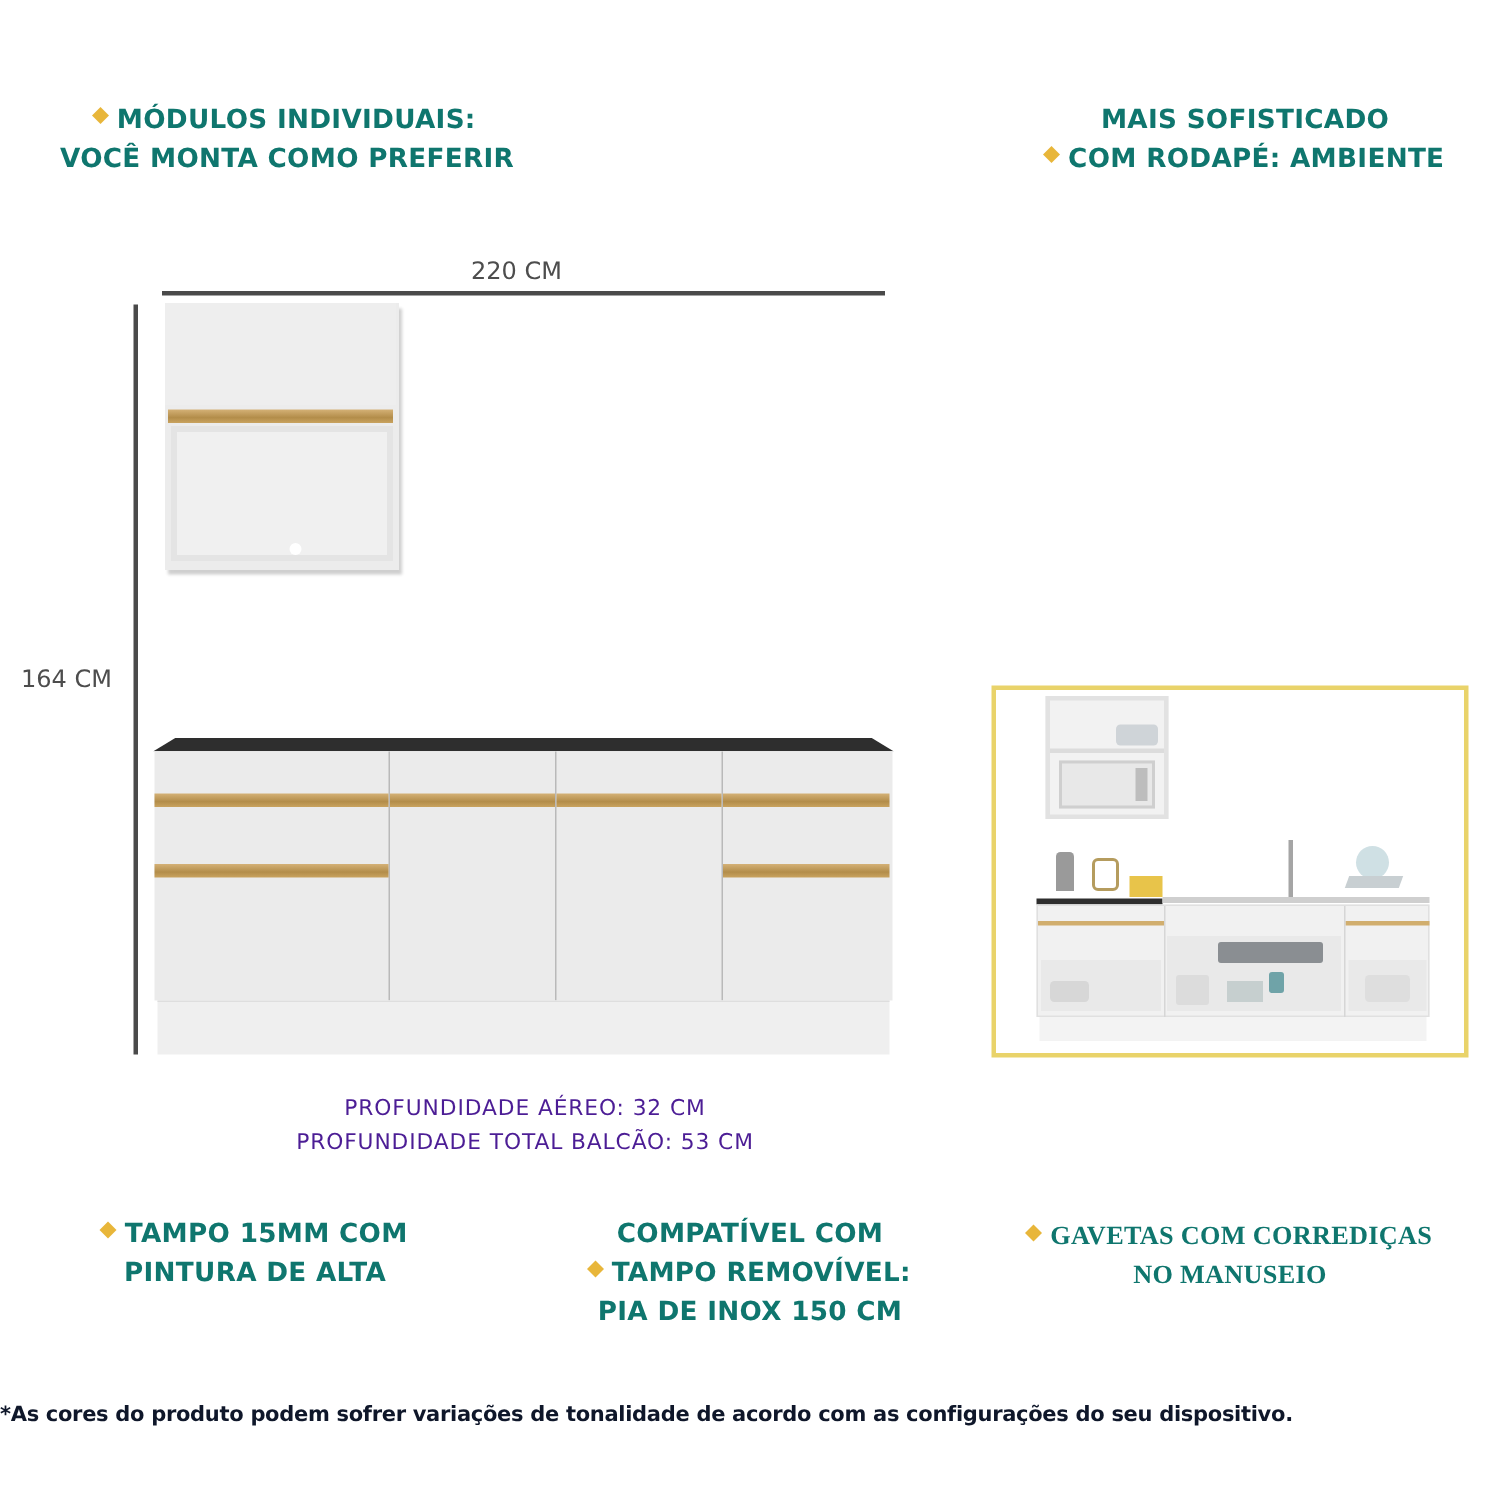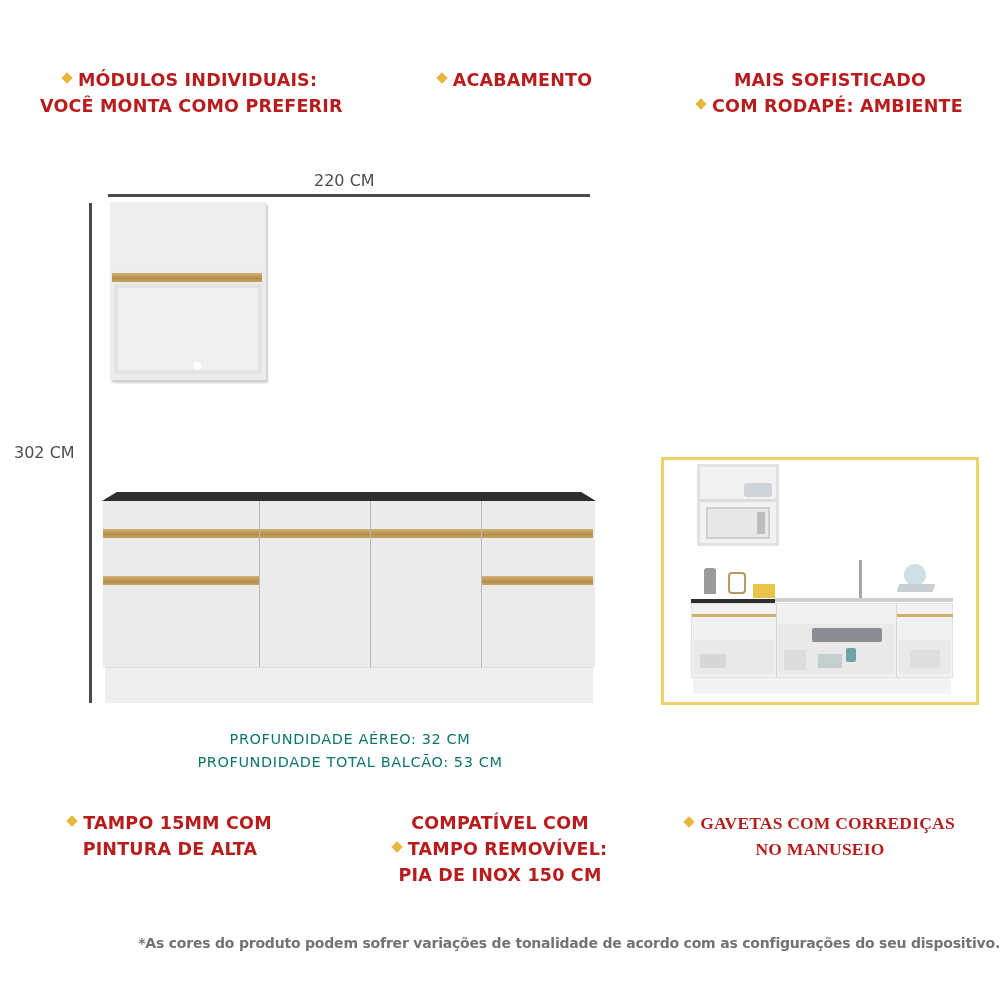--- a/index.html
+++ b/index.html
@@ -1,24 +1,24 @@
 <!DOCTYPE html>
 <html><head>
 <meta charset="utf-8">
 <style>
   html, body { margin:0; padding:0; }
   body { width:1000px; height:1000px; background:#ffffff; position:relative; overflow:hidden;
          font-family:"DejaVu Sans", "Liberation Sans", sans-serif; color:#4a4a4a; }
-  .feature { position:absolute; font-weight:bold; font-size:17.5px; line-height:26px; text-align:center; color:#b91c1c; letter-spacing:0.2px; }
+  .feature { position:absolute; font-weight:bold; font-size:17.5px; line-height:26px; text-align:center; color:#0f766e; letter-spacing:0.2px; }
   .feature .line { display:block; white-space:nowrap; }
   .diamond { display:inline-block; width:8px; height:8px; background:#e8b63a; transform:rotate(45deg); margin-right:7px; vertical-align:middle; position:relative; top:-3px; }
   .dim-text { position:absolute; font-size:16px; color:#4d4d4d; white-space:nowrap; }
-  .depth { position:absolute; font-size:14.5px; color:#0f766e; text-align:center; line-height:23px; letter-spacing:0.6px; }
+  .depth { position:absolute; font-size:14.5px; color:#4c1d95; text-align:center; line-height:23px; letter-spacing:0.6px; }
   .depth span { display:block; white-space:nowrap; }
-  .footnote { position:absolute; left:0; width:1000px; top:935px; text-align:right; font-size:14px; font-weight:bold; color:#737373; white-space:nowrap; letter-spacing:-0.2px; }
+  .footnote { position:absolute; left:0; width:1000px; top:935px; text-align:left; font-size:14px; font-weight:bold; color:#0f172a; white-space:nowrap; letter-spacing:-0.2px; }
 
   
   .hline { position:absolute; height:3px; background:#4a4a4a; }
   .vline { position:absolute; width:3px; background:#4a4a4a; }
 
   
   .wall-cab { position:absolute; left:110px; top:202px; width:156px; height:178px; background:#ececec; box-shadow: 2px 3px 2px #cfcfcf; }
   .wall-cab .door { position:absolute; left:0; top:0; width:154px; height:68px; background:#eeeeee; }
   .gold { position:absolute; background:linear-gradient(#d4b176,#b38d4a 60%,#c9a35f); }
   .wall-cab .niche { position:absolute; left:4px; top:82px; width:148px; height:90px; background:#f0f0f0; border:4px solid #e4e4e4; box-sizing:border-box; }
@@ -35,31 +35,30 @@
   .pv { position:absolute; }
 </style>
 </head>
 <body>
 
 <div class="feature" style="left:40px; top:67px; width:300px;">
   <span class="line"><span class="diamond"></span><span>MÓDULOS INDIVIDUAIS:</span></span>
   <span class="line">VOCÊ MONTA COMO PREFERIR</span>
 </div>
 <div class="feature" style="left:430px; top:67px; width:170px;">
-  <span class="line"><span class="diamond"></span><span>ACABAMENTO</span></span>
 </div>
 <div class="feature" style="left:690px; top:67px; width:280px;">
   <span class="line">MAIS SOFISTICADO</span>
   <span class="line"><span class="diamond"></span><span>COM RODAPÉ: AMBIENTE</span></span>
 </div>
 
 <div class="dim-text" style="left:314px; top:171px;">220 CM</div>
 <div class="hline" style="left:108px; top:194px; width:482px;"></div>
 <div class="vline" style="left:89px; top:203px; height:500px;"></div>
-<div class="dim-text" style="left:14px; top:443px;">302 CM</div>
+<div class="dim-text" style="left:14px; top:443px;">164 CM</div>
 
 <div class="wall-cab">
   <div class="door"></div>
   <div class="gold" style="left:2px; top:71px; width:150px; height:9px;"></div>
   <div class="niche"></div>
   <div class="hole" style="top:160px; left:83px;"></div>
 </div>
 
 <div class="countertop"></div>
 <div class="base">

